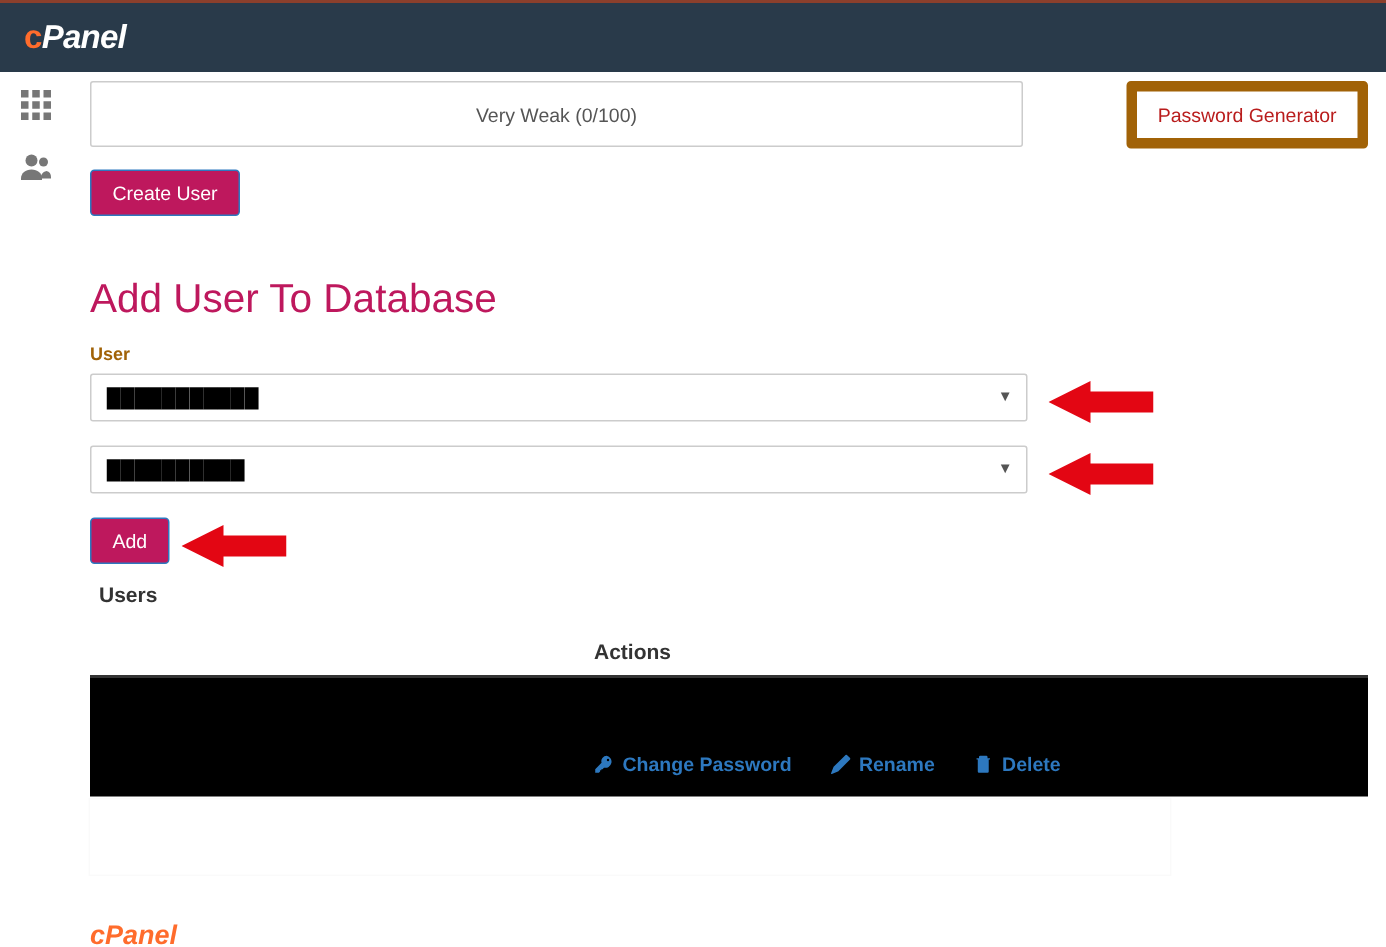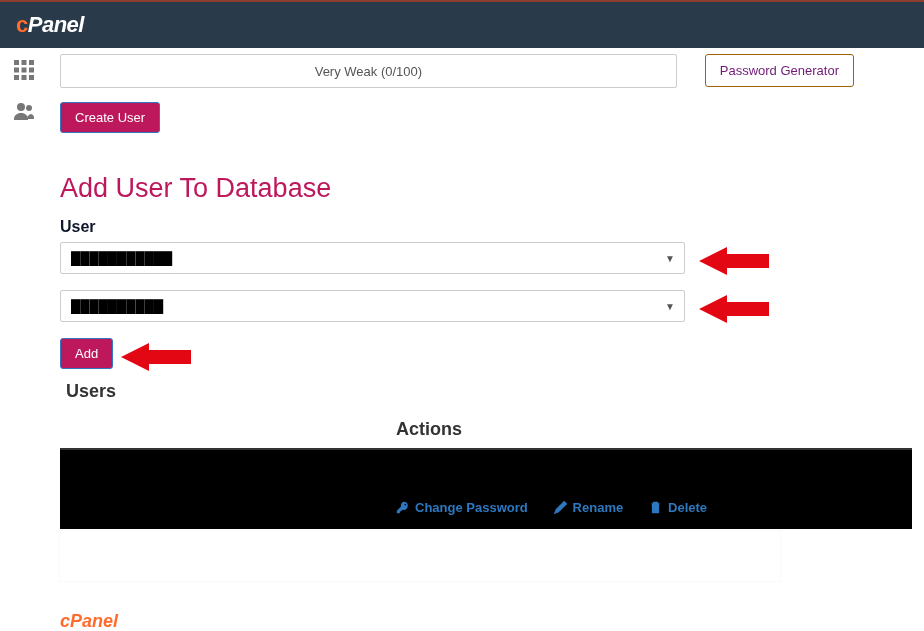--- a/index.html
+++ b/index.html
@@ -10,43 +10,43 @@
     .logo-c { color: #ff6c2c; font-style: normal; }
     
     .layout { display: flex; }
     .sidebar { width: 48px; padding-top: 10px; display: flex; flex-direction: column; align-items: center; gap: 14px; }
     .sidebar-icon { color: #777; cursor: pointer; }
     .sidebar-icon svg { width: 24px; height: 24px; }
     
     .main { flex: 1; padding: 6px 12px 20px 12px; min-width: 0; }
     
     .strength-row { display: flex; gap: 28px; align-items: flex-start; }
-    .strength-meter { flex: 1; border: 1px solid #ccc; border-radius: 2px; height: 34px; display: flex; align-items: center; justify-content: center; font-size: 13px; color: #555; max-width: 622px; }
-    .pwgen-btn { border: 1px solid #a16207; background: #fff; padding: 8px 14px; border-radius: 3px; font-size: 13px; cursor: pointer; color: #701a75; margin-left: auto; margin-right: 58px; }
+    .strength-meter { flex: 1; border: 1px solid #ccc; border-radius: 2px; height: 44px; display: flex; align-items: center; justify-content: center; font-size: 13px; color: #555; max-width: 622px; }
+    .pwgen-btn { border: 7px solid #a16207; background: #fff; padding: 8px 14px; border-radius: 3px; font-size: 13px; cursor: pointer; color: #b91c1c; margin-left: auto; }
     
     .btn-primary { background: #be185d; color: #fff; border: 1px solid #2d78bf; padding: 7px 14px; border-radius: 3px; font-size: 13px; cursor: pointer; margin-top: 14px; }
     
     h2.section { font-size: 27px; font-weight: 400; color: #be185d; margin-top: 40px; margin-bottom: 14px; }
     
-    .field-label { font-size: 16px; font-weight: 600; color: #0f172a; margin-top: 4px; margin-bottom: 6px; display: block; }
+    .field-label { font-size: 12px; font-weight: 600; color: #a16207; margin-top: 4px; margin-bottom: 6px; display: block; }
     
     .select-wrapper { position: relative; max-width: 625px; }
     .select { width: 100%; border: 1px solid #ccc; border-radius: 2px; height: 32px; padding: 0 28px 0 10px; font-size: 13px; background: #fff; appearance: none; -webkit-appearance: none; cursor: pointer; }
     .select-caret { position: absolute; right: 10px; top: 50%; transform: translateY(-50%); pointer-events: none; font-size: 10px; color: #555; }
     .redacted { display: inline-block; background: #000; height: 12px; width: 110px; vertical-align: middle; }
     
     .select-row { display: flex; align-items: center; gap: 14px; margin-bottom: 16px; }
     
     .arrow { width: 56px; height: 30px; position: relative; }
     .arrow svg { width: 70px; height: 36px; }
     
     .add-row { display: flex; align-items: center; gap: 8px; margin-top: 2px; }
     
     .users-table { width: 100%; margin-top: 4px; }
-    .users-head { display: flex; border-bottom: 2px solid #333; padding: 8px 6px; font-weight: 600; font-size: 18px; }
+    .users-head { display: flex; border-bottom: 2px solid #333; padding: 8px 6px; font-weight: 600; font-size: 14px; }
     .col-users { flex: 0 0 330px; }
     .col-actions { flex: 1; margin-top: 38px; }
     .users-row { display: flex; align-items: center; padding: 12px 6px; background: #000000; font-weight: bold; }
     .action-link { color: #2d78bf; text-decoration: none; font-size: 13px; margin-right: 22px; display: inline-flex; align-items: center; gap: 6px; cursor: pointer; }
     .action-link svg { width: 13px; height: 13px; fill: currentColor; }
     
     .whiteblock { background: #fff; height: 50px; margin-top: 2px; box-shadow: 0 0 0 1px rgba(0,0,0,0.02); max-width: 720px; }
     
     .footer { margin-top: 30px; display: flex; align-items: baseline; gap: 6px; }
     .footer-logo { font-size: 18px; font-weight: 700; font-style: italic; color: #ff6c2c; }

